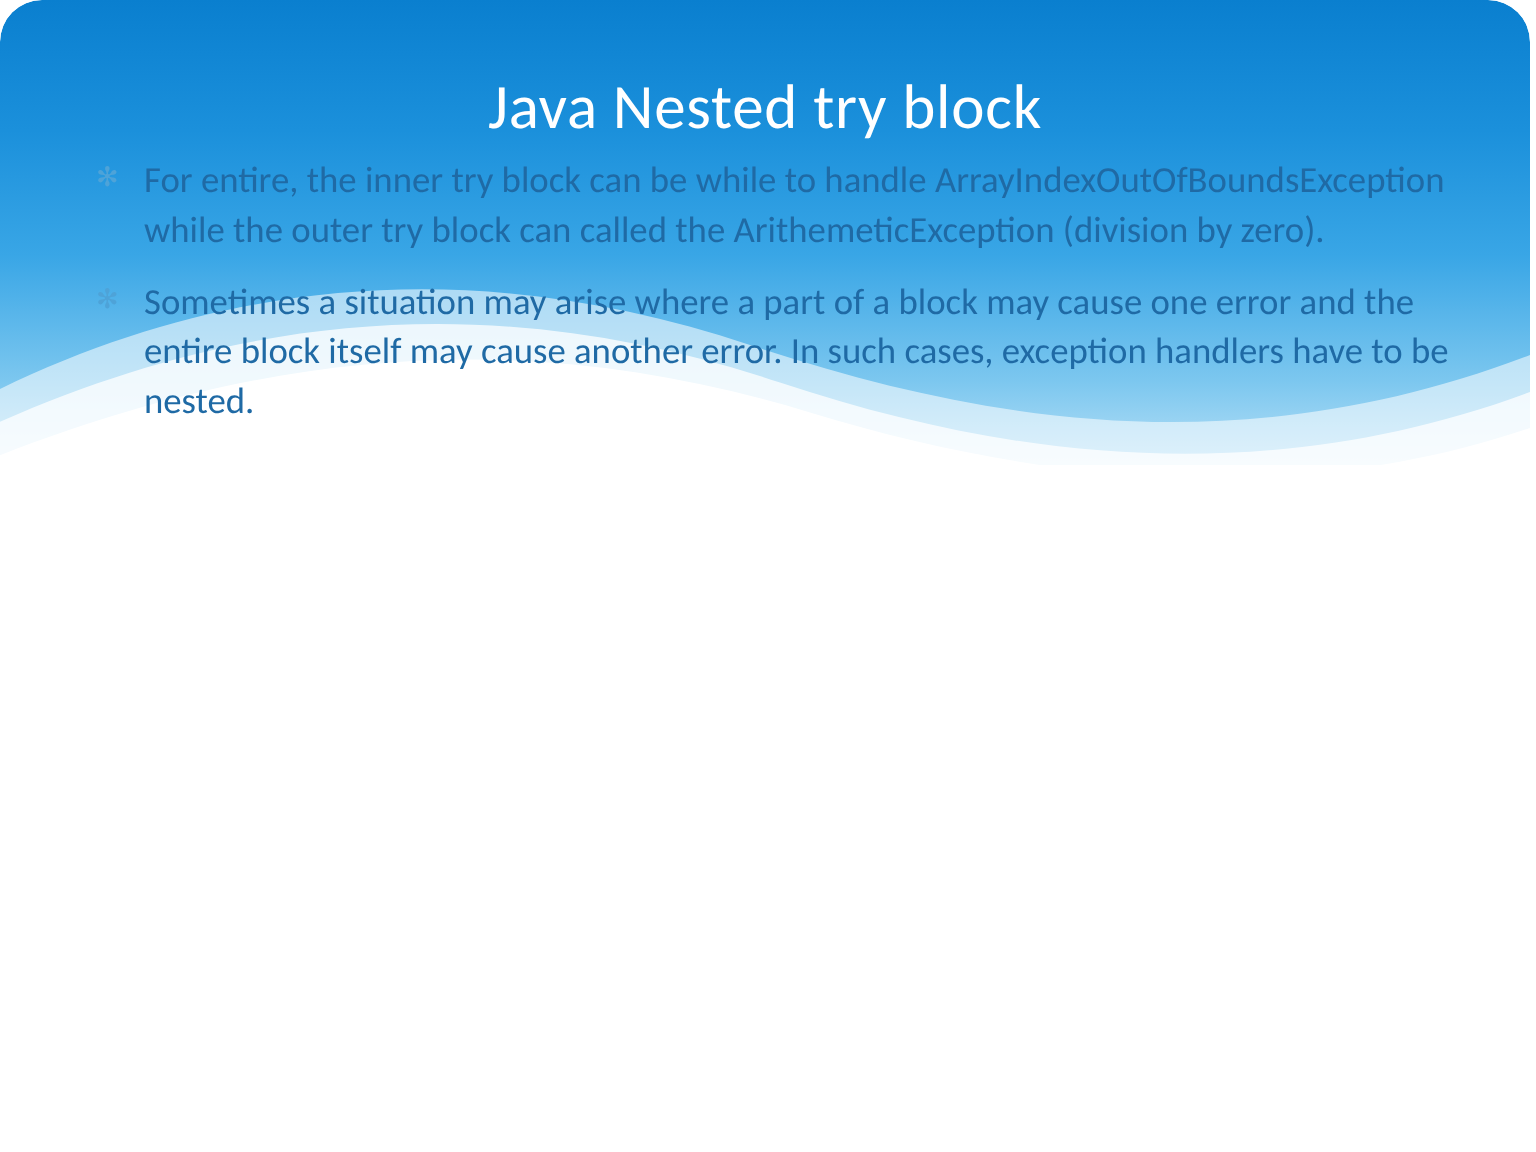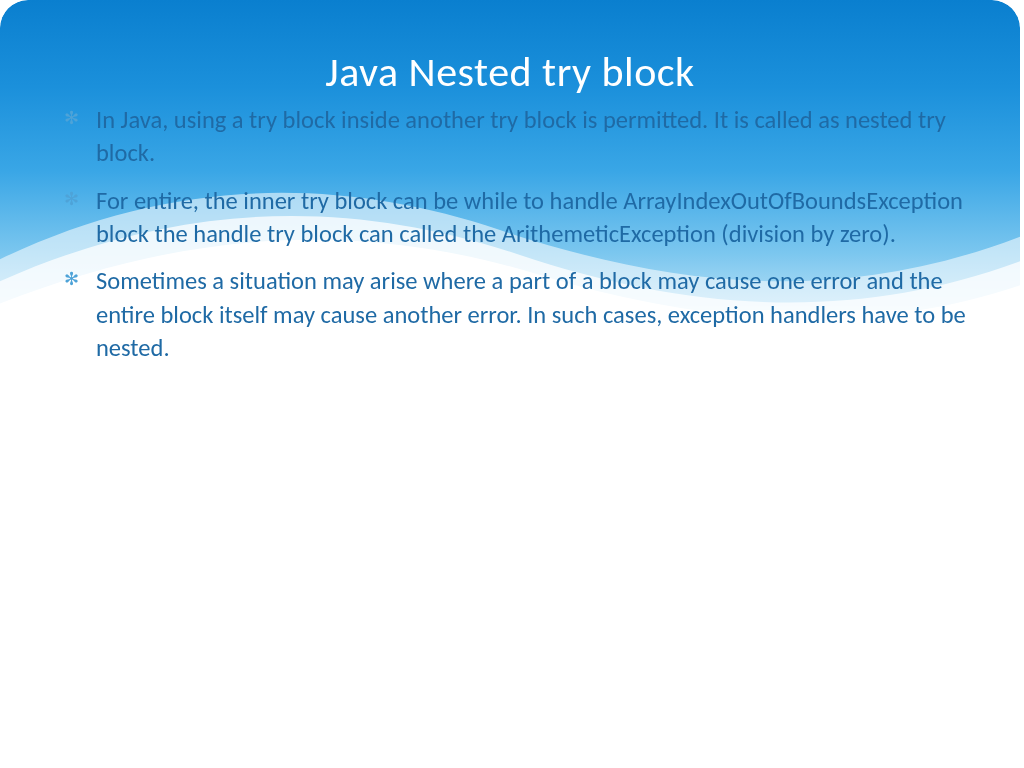--- a/index.html
+++ b/index.html
@@ -81,20 +81,19 @@
       <path d="M0,120 C180,20 360,10 540,70 C720,130 900,150 1100,60 L1100,200 L0,200 Z" fill="#ffffff" opacity="0.55"></path>
       <path d="M0,140 C200,40 380,35 560,95 C740,155 920,165 1100,85 L1100,200 L0,200 Z" fill="#ffffff" opacity="0.75"></path>
       <path d="M0,160 C220,65 400,60 580,115 C760,170 940,178 1100,110 L1100,200 L0,200 Z" fill="#ffffff"></path>
     </svg>
   </div>
 
   <div class="title">Java Nested try block</div>
 
   <div class="body">
     <ul class="bullets" id="bullet-list">
-        <li><span>In Java, using a try block inside another try block is permitted. It is called as nested try block.</span></li>
-        <li><span>For entire, the </span><span class="b">inner try block</span><span> can be while to handle </span><span class="b">ArrayIndexOutOfBoundsException</span><span> block the </span><span class="b">handle try block</span><span> can called the </span><span class="b">ArithemeticException</span><span> (division by zero).</span></li>
+        <li><span>For entire, the </span><span class="b">inner try block</span><span> can be while to handle </span><span class="b">ArrayIndexOutOfBoundsException</span><span> while the </span><span class="b">outer try block</span><span> can called the </span><span class="b">ArithemeticException</span><span> (division by zero).</span></li>
         <li><span>Sometimes a situation may arise where a part of a block may cause one error and the entire block itself may cause another error. In such cases, exception handlers have to be nested.</span></li>
       </ul>
   </div>
 
 
 </div>
 
 </body></html>

